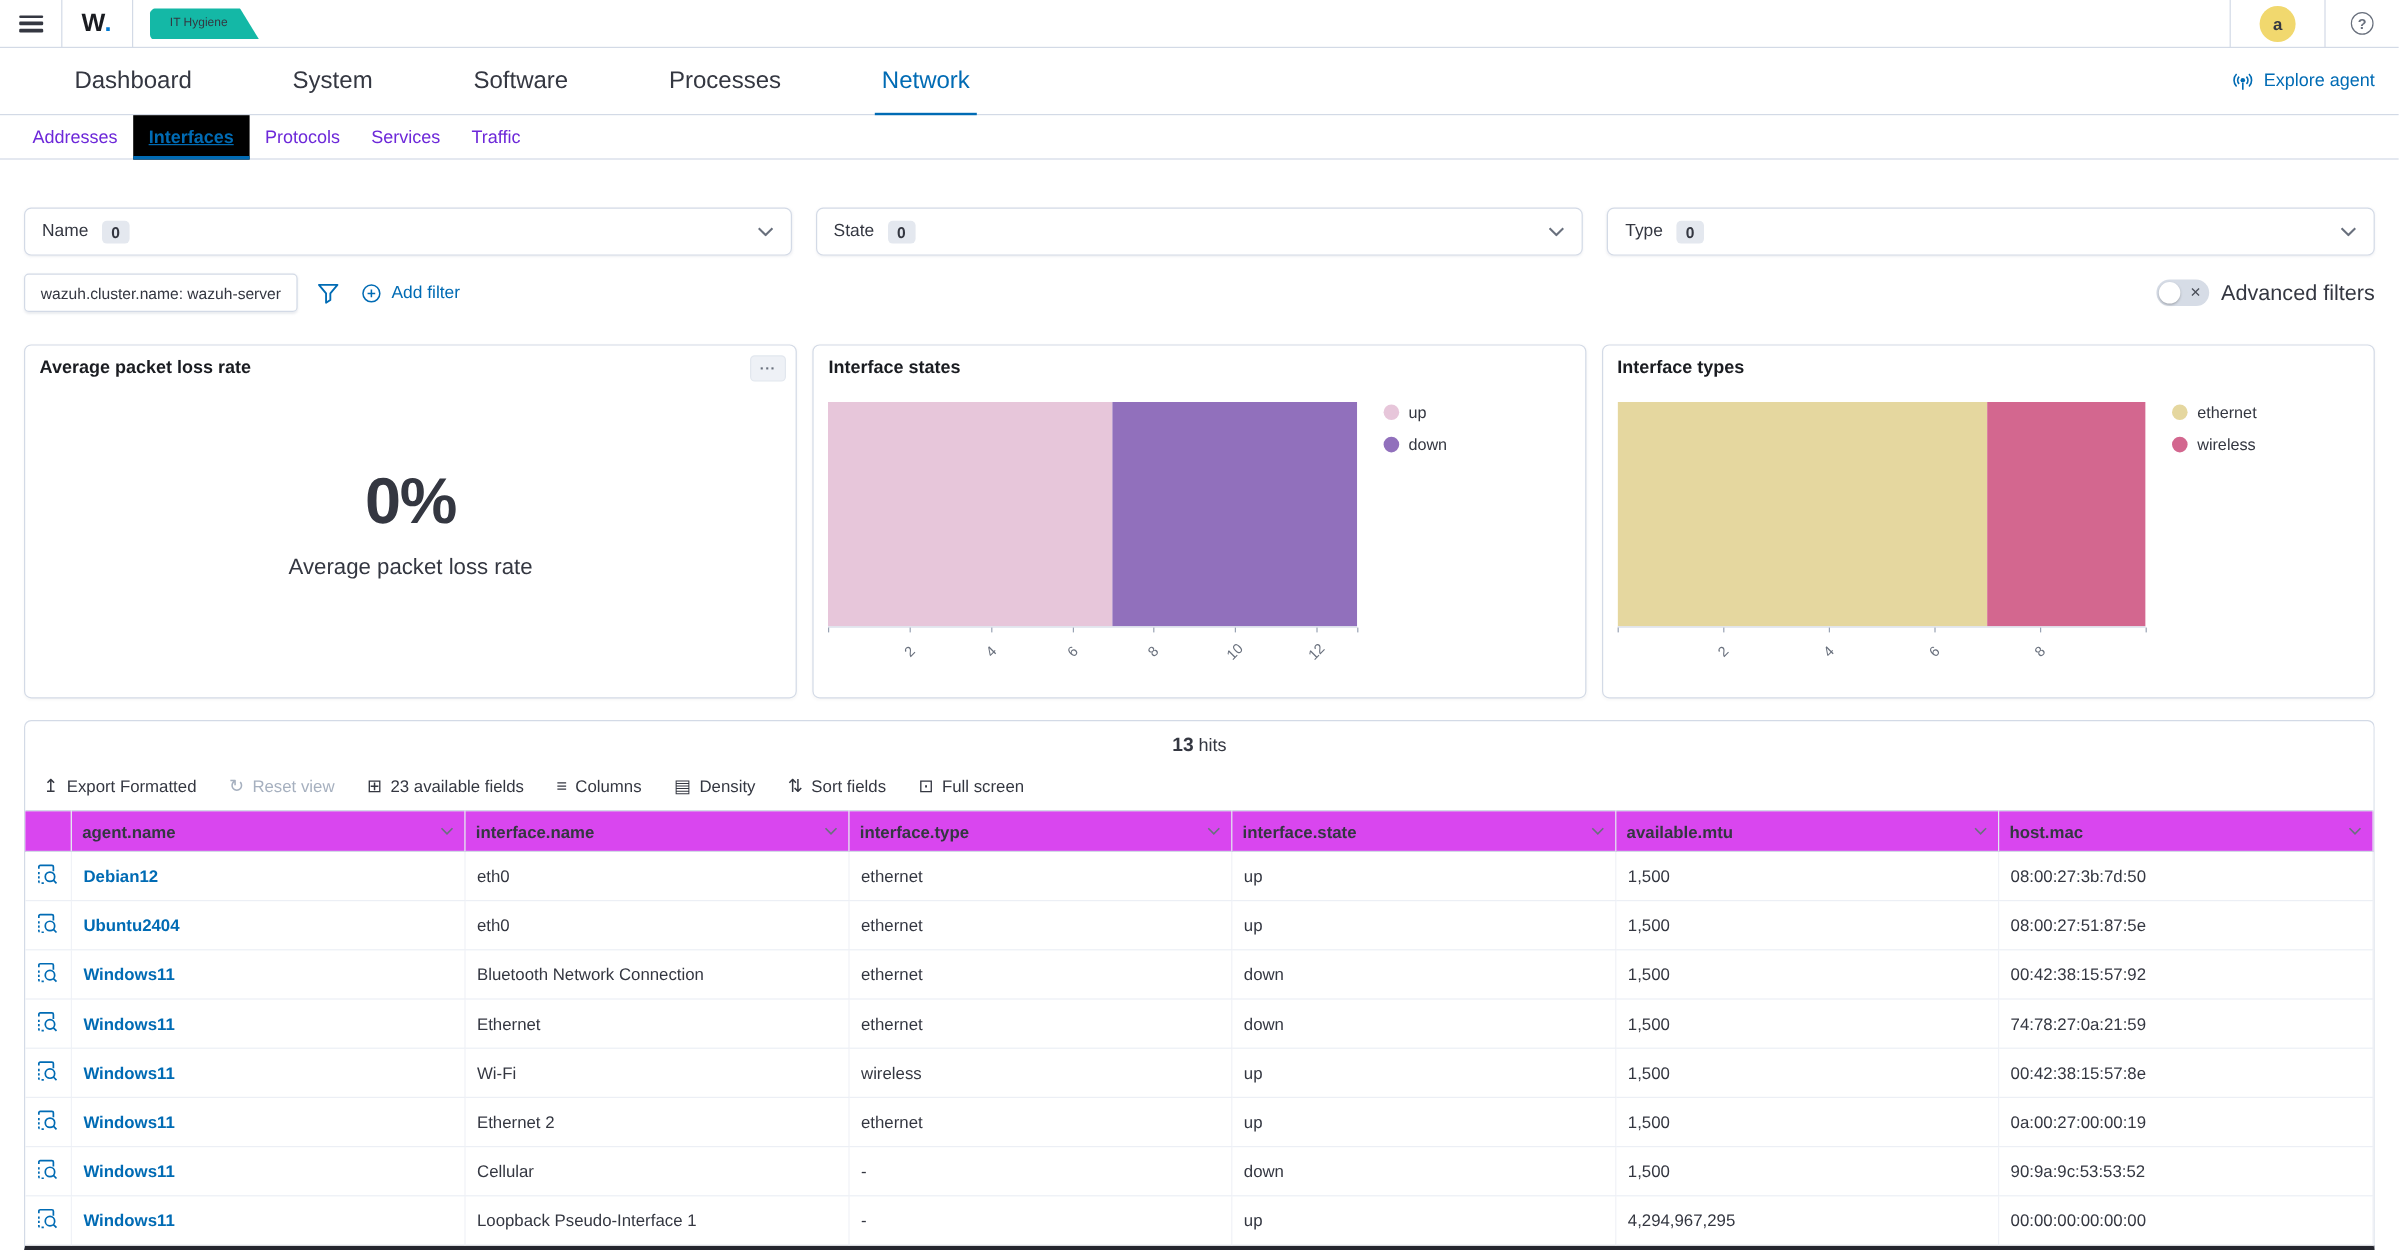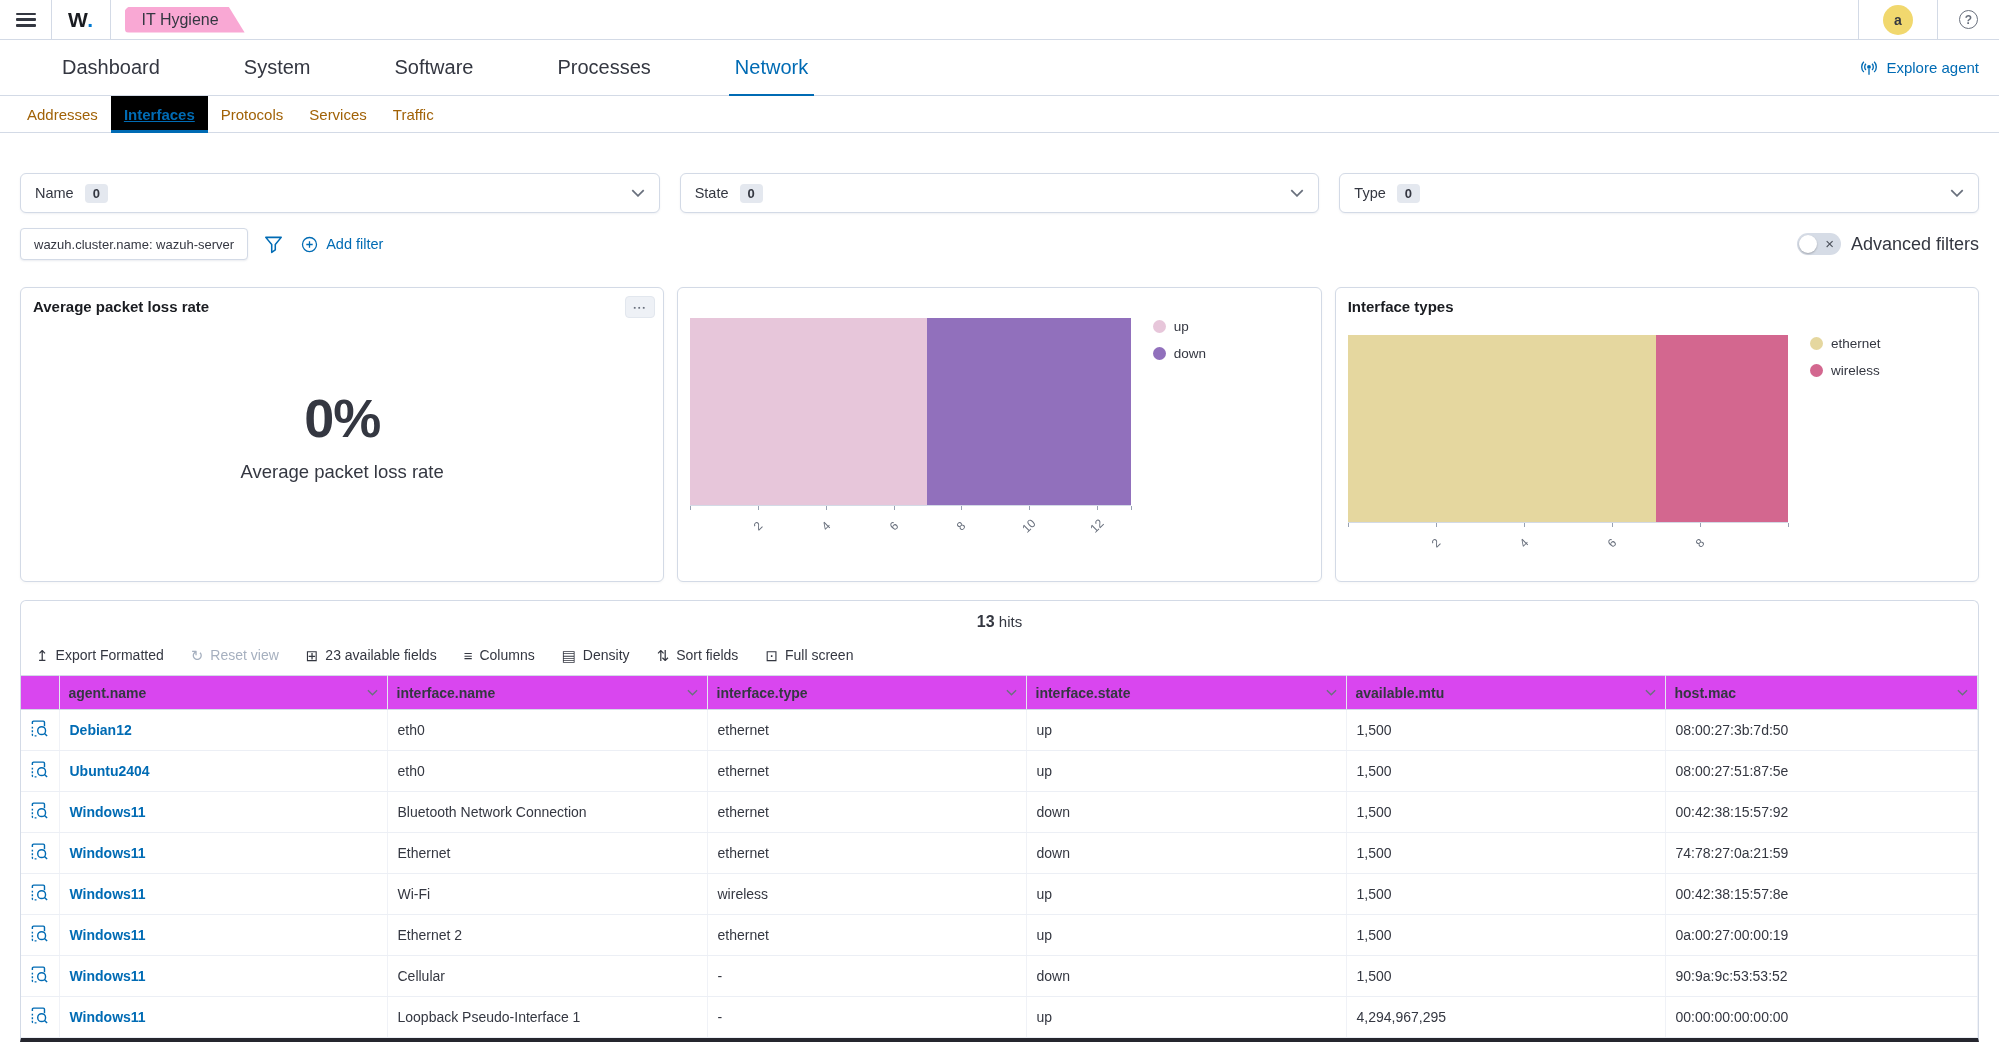--- a/index.html
+++ b/index.html
@@ -6,37 +6,37 @@
   html,body { width:1999px; height:1042px; overflow:hidden; background:#fff;
     font-family:"Liberation Sans","DejaVu Sans",sans-serif; color:#343741; }
 
   
   .topbar{ height:40px; border-bottom:1px solid #d3dae6; display:flex; align-items:center; padding:0 0 0 14px; }
   .vdiv{ width:1px; height:40px; background:#d3dae6; }
   .hamburger{ width:20px; height:14px; display:flex; flex-direction:column; justify-content:space-between; margin:0 15px 0 2px; cursor:pointer; }
   .hamburger i{ display:block; height:2.5px; background:#343741; border-radius:1px; }
   .logo{ font-size:21px; font-weight:700; color:#1a1c21; margin:0 16px; letter-spacing:0.5px; }
   .logo .dot{ color:#0079d1; }
-  .breadcrumb-tag{ margin-left:14px; background:#f9a8d4; color:#343741; font-size:16px; line-height:26px; height:26px;
+  .breadcrumb-tag{ margin-left:14px; background:#14b8a6; color:#343741; font-size:10px; line-height:26px; height:26px;
      padding:0 26px 0 17px; clip-path:polygon(4px 0, calc(100% - 16px) 0, 100% 100%, 0 100%, 0 4px); border-radius:4px 0 0 4px; }
   .top-spacer{ flex:1; }
   .avatar{ width:30px; height:30px; border-radius:50%; background:#f1d86e; color:#343741; font-size:14px; font-weight:700;
      display:flex; align-items:center; justify-content:center; margin:0 24px; cursor:pointer; }
   .help-btn{ width:19px; height:19px; border:1.6px solid #69707d; border-radius:50%; color:#69707d; font-size:12px; font-weight:700;
      display:flex; align-items:center; justify-content:center; margin:0 21px; cursor:pointer; }
 
   
   .maintabs{ height:56px; border-bottom:1px solid #d3dae6; display:flex; align-items:stretch; padding:0 20px; }
   .maintab{ display:flex; align-items:center; padding:0 6px; margin-right:36px; font-size:20px; color:#343741; cursor:pointer; border-bottom:2px solid transparent; margin-bottom:-1px;margin-left:36px; }
   .maintab.active{ color:#006bb4; border-bottom-color:#006bb4; }
   .explore{ margin-left:auto; display:flex; align-items:center; gap:8px; color:#006bb4; font-size:15px; cursor:pointer; }
 
   
   .subtabs{ height:37px; border-bottom:1px solid #d3dae6; display:flex; padding:0 14px; }
-  .subtab{ display:flex; align-items:center; padding:0 13px; font-size:15px; color:#a16207; cursor:pointer; margin-bottom:-1px; }
+  .subtab{ display:flex; align-items:center; padding:0 13px; font-size:15px; color:#6d28d9; cursor:pointer; margin-bottom:-1px; }
   .subtab.active{ background:#000000; color:#006bb4; font-weight:700; text-decoration:underline; box-shadow:inset 0 -3px 0 #006bb4; }
 
   
   .selects-row{ display:flex; gap:20px; margin:40px 20px 0; }
   .select-box{ flex:1; height:40px; background:#fff; border:1px solid #d3dae6; border-radius:6px; display:flex; align-items:center;
      padding:0 14px; cursor:pointer; box-shadow:0 1px 2px rgba(152,162,179,0.15); }
   .select-box .lbl{ font-size:14.5px; }
   .count-badge{ margin-left:11px; background:#e4e8ef; border-radius:4px; font-size:13px; font-weight:700; padding:2px 8px; }
   .chev{ margin-left:auto; color:#69707d; }
 
@@ -190,20 +190,21 @@
   <section class="panel">
     <div class="panel-title">Average packet loss rate</div>
     <div class="dots-btn">▪▪▪</div>
     <div class="metric-body">
       <div class="metric-value">0%</div>
       <div class="metric-label">Average packet loss rate</div>
     </div>
   </section>
 
   <section class="panel">
+    <div class="panel-title">Interface states</div>
     <div class="chart-body">
       <div class="bar-wrap">
         <div class="bar">
             <div class="seg" style="width: 53.8462%; background: rgb(231, 198, 218);"></div>
             <div class="seg" style="width: 46.1538%; background: rgb(145, 112, 188);"></div>
           </div>
         <div class="axis">
             <i class="tickmark" style="left: 0%;"></i>
             <i class="tickmark" style="left: 100%;"></i>
             <i class="tickmark" style="left: 15.3846%;"></i>

